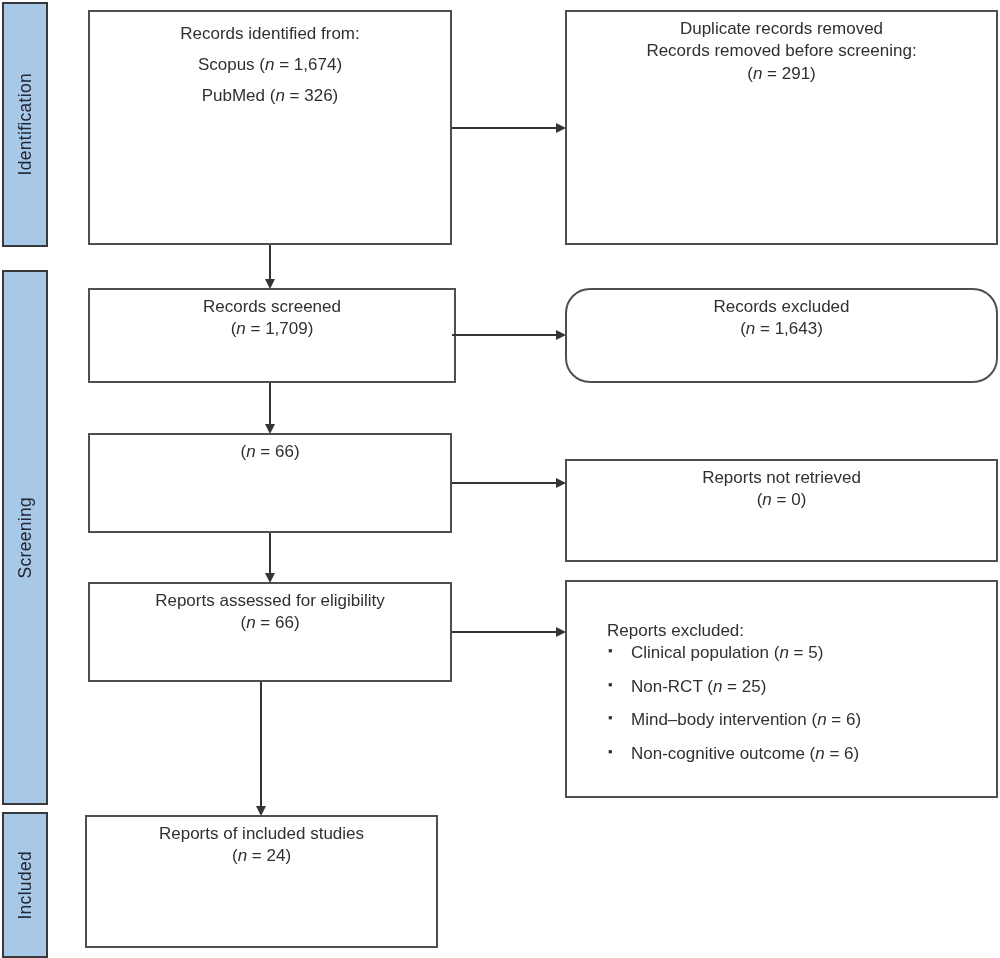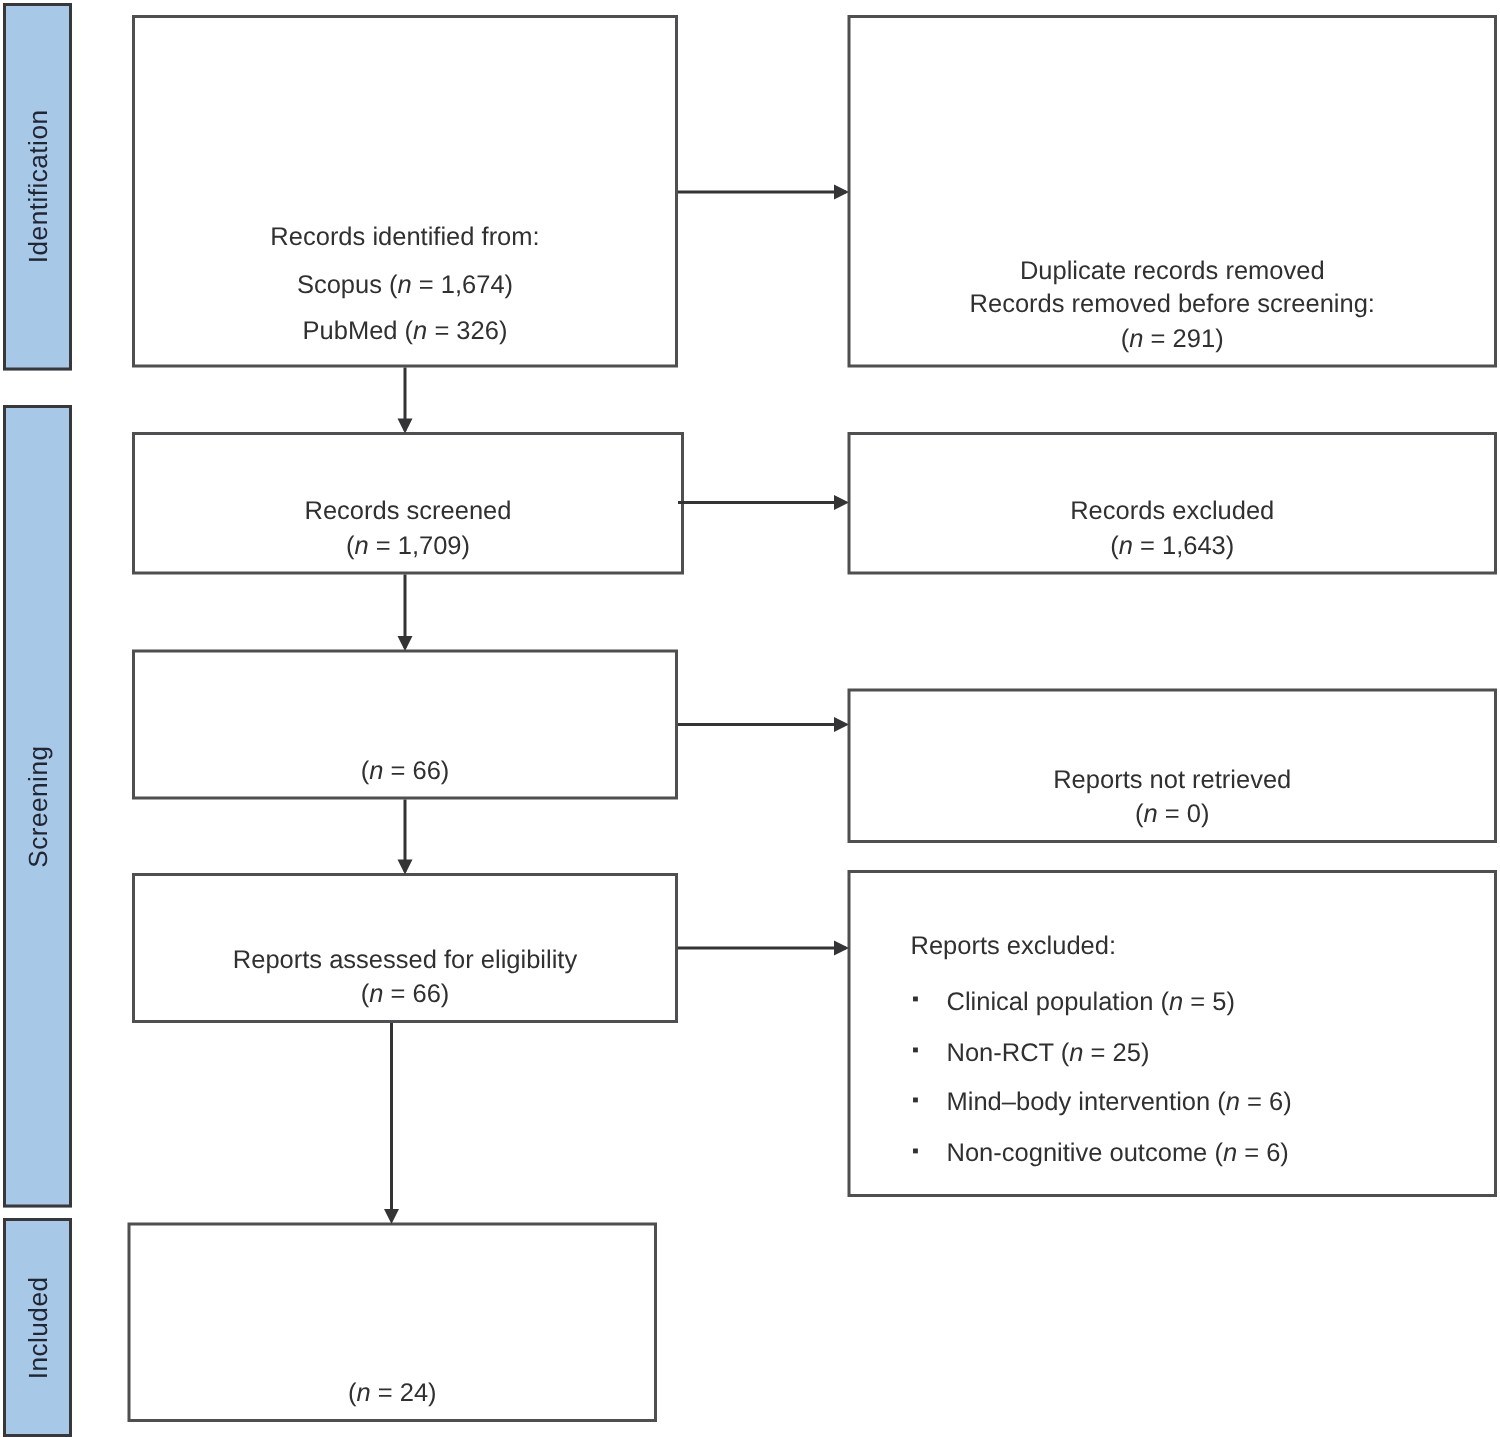--- a/index.html
+++ b/index.html
@@ -44,41 +44,41 @@
   .box{
     position:absolute;
     box-sizing:border-box;
     background:var(--bg);
     border:2px solid var(--box-border);
     font-size:17px;
     line-height:1.32;
   }
   .box.center{
     display:flex;flex-direction:column;
-    align-items:center;justify-content:flex-end;
+    align-items:center;justify-content:flex-start;
     text-align:center;
     padding:6px 14px;
   }
   .box .line i{font-style:italic;}
   #box-records-identified{left:88px;top:10px;width:364px;height:235px;}
   #box-records-identified .line{margin:4.5px 0;}
   #box-records-removed{left:565px;top:10px;width:433px;height:235px;}
   #box-records-screened{left:88px;top:288px;width:368px;height:95px;}
-  #box-records-excluded{left:565px;top:288px;width:433px;height:95px;}
+  #box-records-excluded{left:565px;top:288px;width:433px;height:95px;border-radius:25px;}
   #box-reports-sought{left:88px;top:433px;width:364px;height:100px;}
   #box-reports-not-retrieved{left:565px;top:433px;width:433px;height:103px;margin-top:26px;}
   #box-reports-assessed{left:88px;top:582px;width:364px;height:100px;}
   #box-reports-included{left:85px;top:815px;width:353px;height:133px;}
 
   
   #box-reports-excluded{
     left:565px;top:580px;width:433px;height:218px;
     padding:38px 16px 0 40px;
   }
-  #box-reports-excluded .box-title{margin-bottom:15px;}
+  #box-reports-excluded .box-title{}
   .bullet-list .line{
     position:relative;
     padding-left:24px;
     margin-bottom:11px;
   }
   .bullet-list .line::before{
     content:"\25AA";
     position:absolute;left:1px;top:0;
     font-size:13px;
   }
@@ -168,20 +168,21 @@
     <div class="box-title line">Reports excluded:</div>
     <div class="bullet-list">
         <div class="line">Clinical population (<i>n</i> = 5)</div>
         <div class="line">Non-RCT (<i>n</i> = 25)</div>
         <div class="line">Mind–body intervention (<i>n</i> = 6)</div>
         <div class="line">Non-cognitive outcome (<i>n</i> = 6)</div>
       </div>
   </div>
 
   <div class="box center" id="box-reports-included">
+      <div class="line">Reports of included studies</div>
       <div class="line">(<i>n</i> = 24)</div>
     </div>
 
   <div class="varrow" id="arrow-identified-screened"></div>
   <div class="varrow" id="arrow-screened-sought"></div>
   <div class="varrow" id="arrow-sought-assessed"></div>
   <div class="varrow" id="arrow-assessed-included"></div>
   <div class="harrow" id="arrow-identified-removed"></div>
   <div class="harrow" id="arrow-screened-excluded"></div>
   <div class="harrow" id="arrow-sought-notretrieved"></div>

